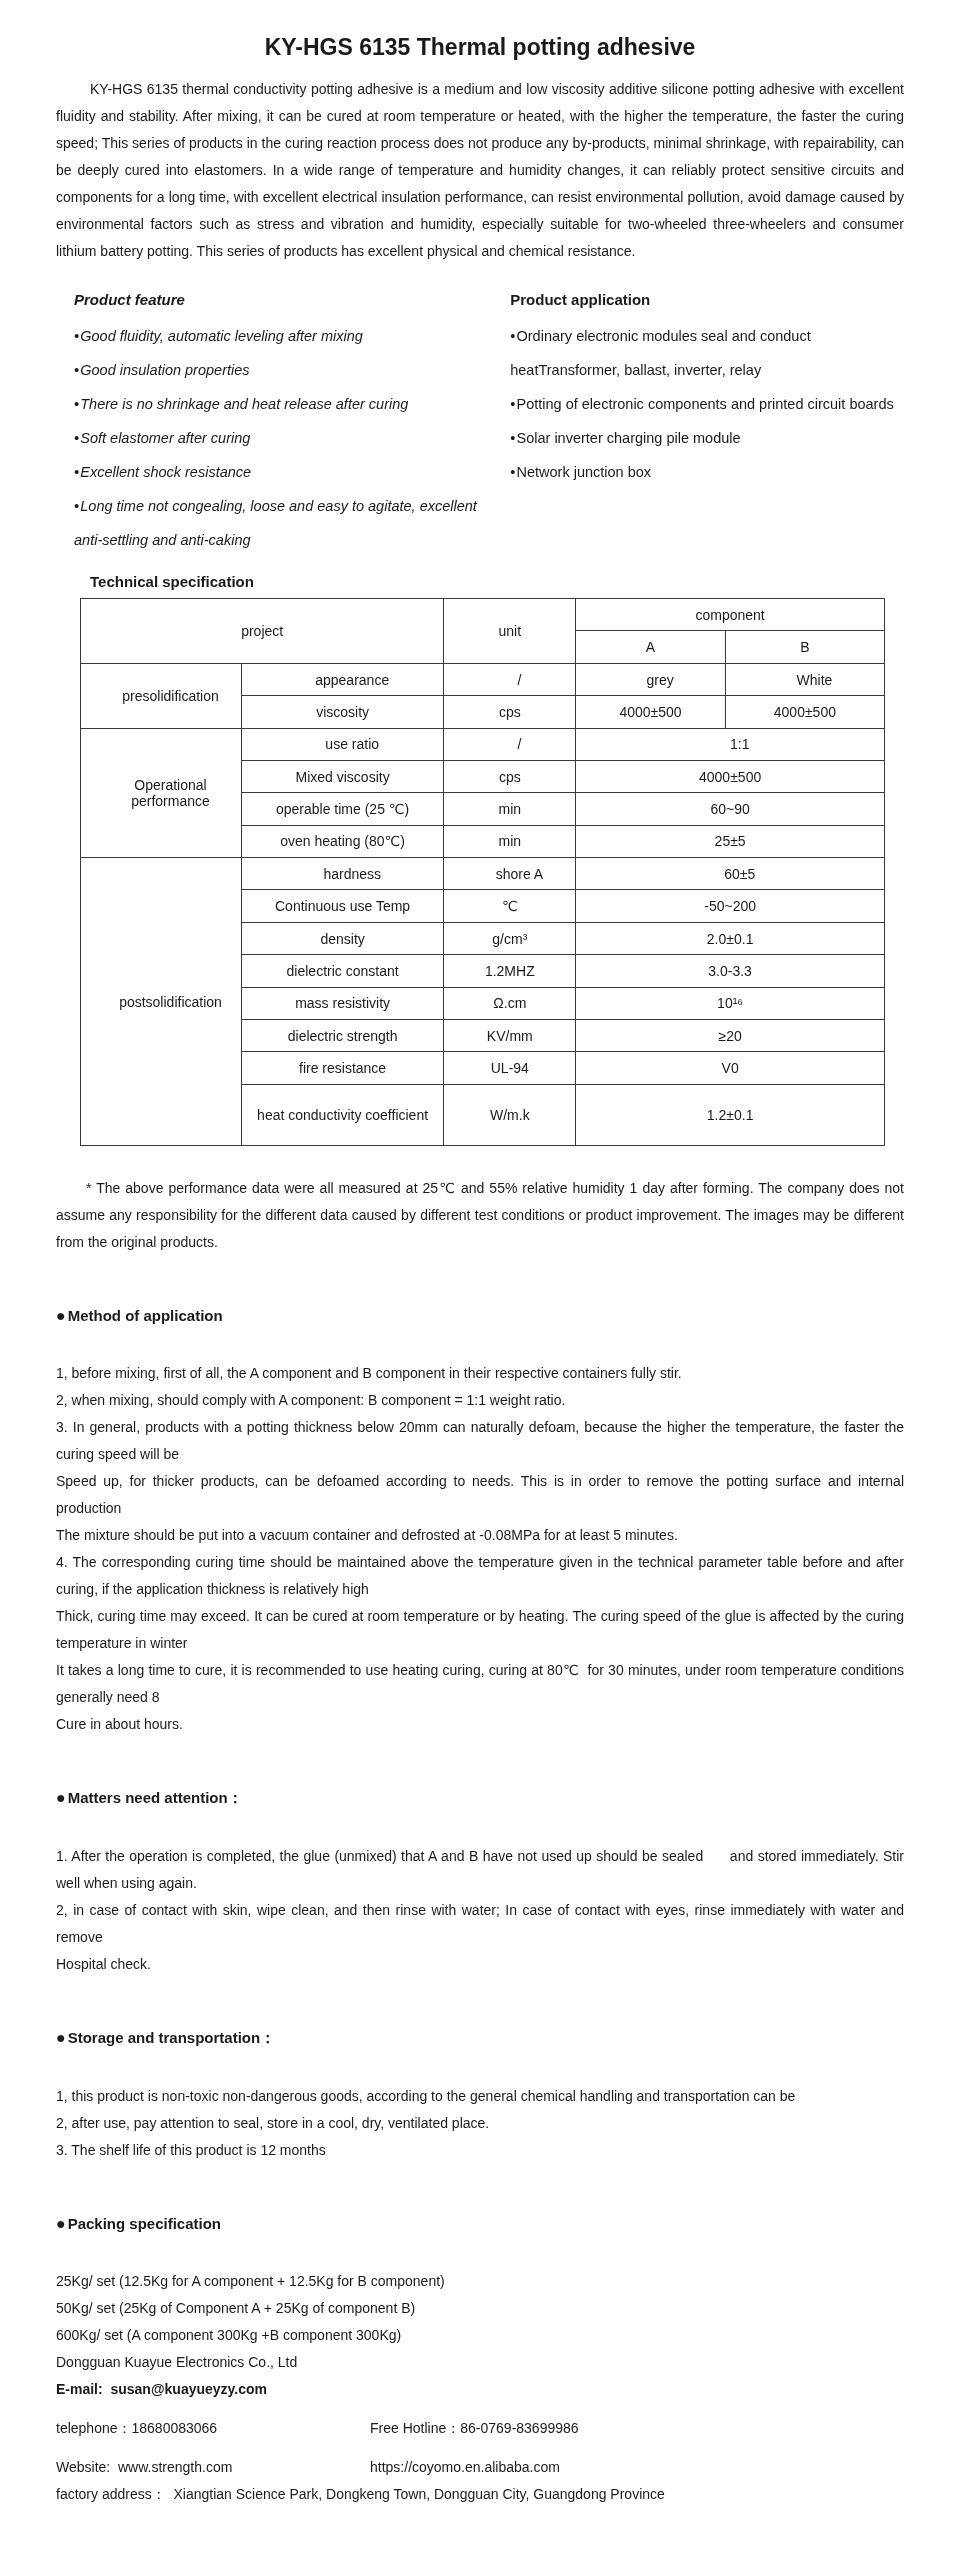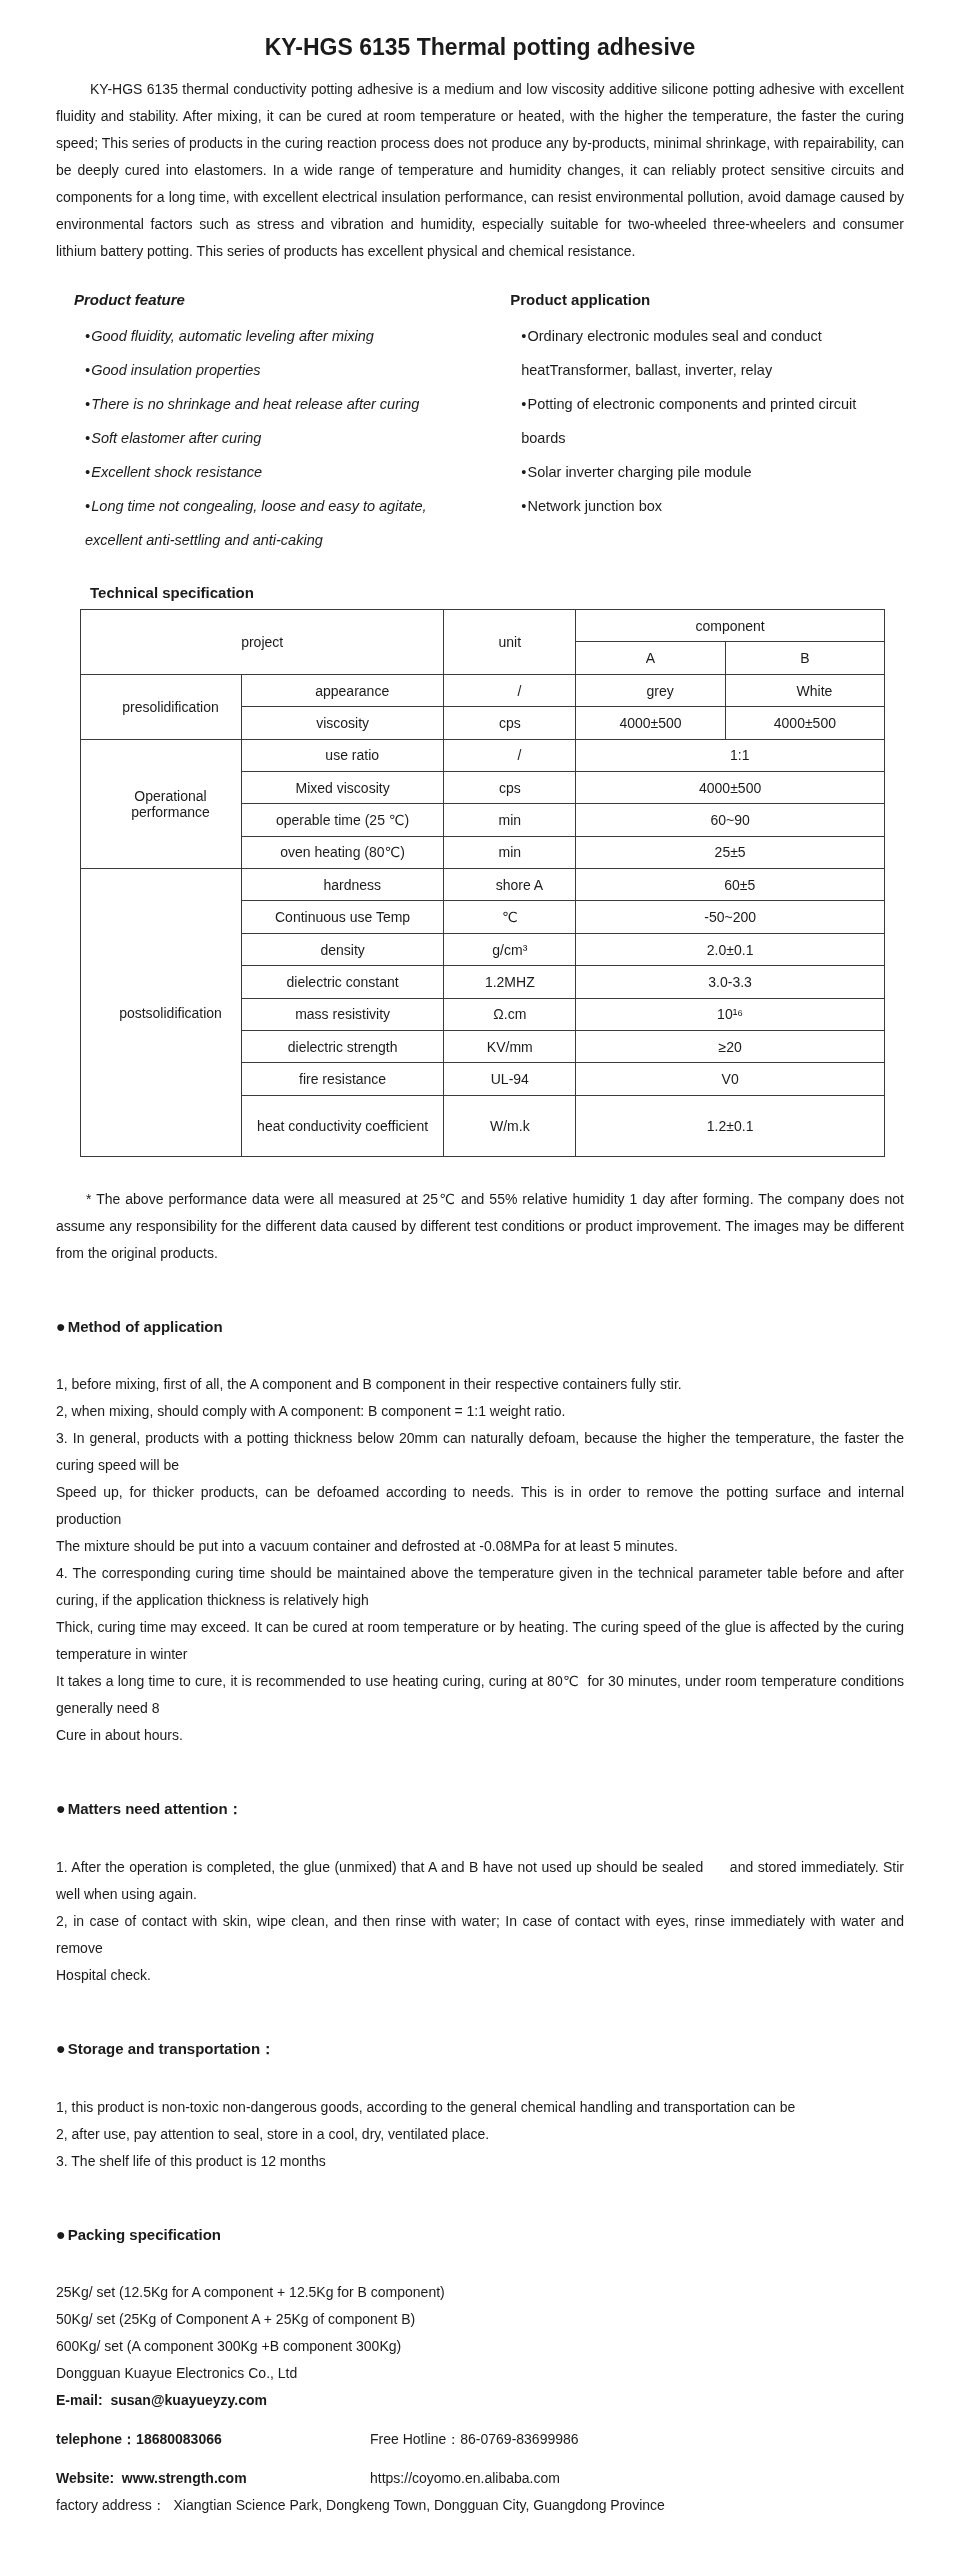--- a/index.html
+++ b/index.html
@@ -49,21 +49,21 @@
     box-sizing: border-box;
     padding-left: 4.8px;
   }
   .col-head {
     font-size: 15px;
     font-weight: 700;
     margin: 0 0 11px 0;
   }
   .plain-list {
     list-style: none;
-    margin: 11px;
+    margin: 0;
     padding: 0;
     font-size: 14.5px;
     line-height: 34px;
   }
   .plain-list .b {
     margin-right: 1.2px;
   }
   .spec-head {
     font-size: 15px;
     font-weight: 700;
@@ -122,21 +122,21 @@
   }
   .contact-block p {
     font-size: 14px;
     line-height: 27px;
     margin: 0;
     white-space: pre-wrap;
   }
   .company-line { margin-top: 31px; }
   .email-line   { margin-top: 18px; font-weight: bold; }
   .tel-line, .web-line { margin-top: 12px; display: flex; }
-  .tel-line .first, .web-line .first { width: 314px; font-weight: bold; }
+  .tel-line .first, .web-line .first { width: 314px; }
   .addr-line {
     margin-top: 12px;
     text-align: justify;
   }
 </style>
 </head>
 <body>
 
 <div class="doc">
 

